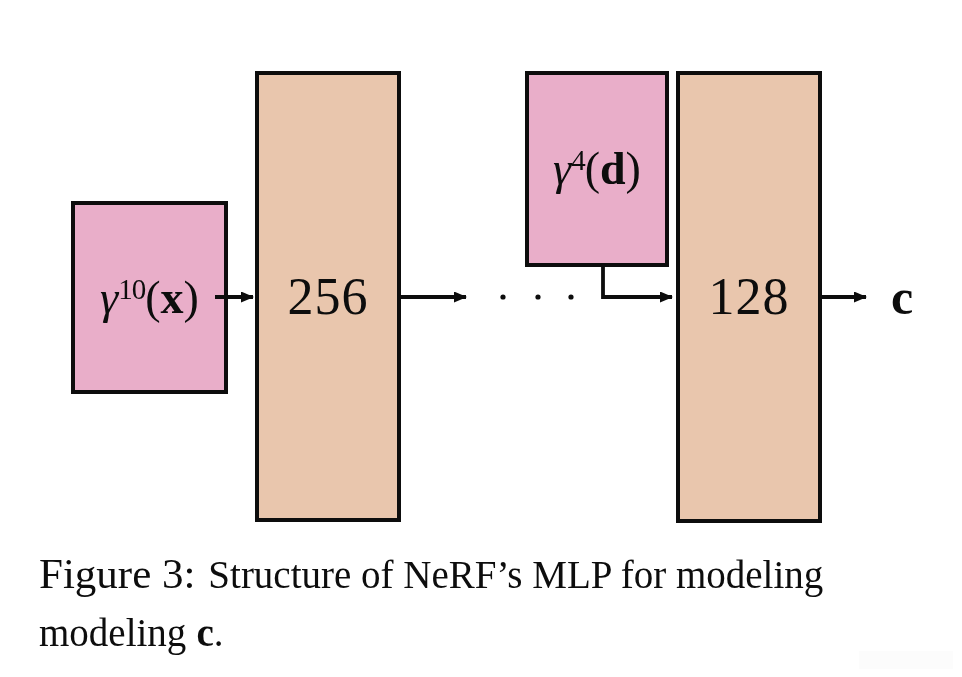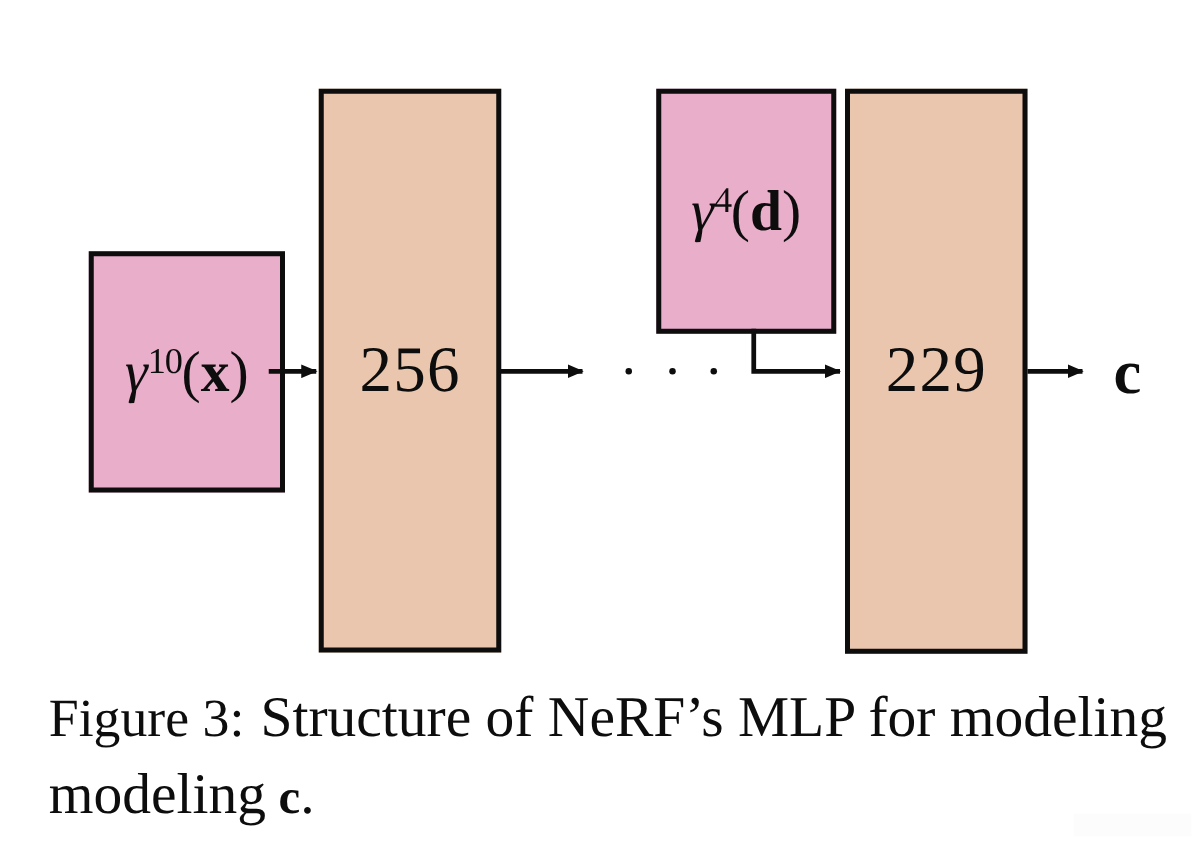--- a/index.html
+++ b/index.html
@@ -57,21 +57,21 @@
     display:flex;align-items:center;justify-content:center;
     font-size:50px;font-weight:700;line-height:1;
   }
   .caption{
     position:absolute;
     left:39px;top:549px;
     width:905px;
     line-height:50px;
   }
   .cap-prefix{font-size:43px;margin-right:0.30em;}
-  .cap-body{font-size:46px;}
+  .cap-body{font-size:39px;}
   .cap-bold{font-size:39px;font-weight:700;margin-left:0.26em;}
   .watermark{
     position:absolute;
     left:859px;top:651px;
     width:94px;height:18px;
     background:#fcfcfc;
   }
 </style>
 </head>
 <body>
@@ -84,21 +84,21 @@
 
   <div class="box tan" style="left:255px;top:71px;width:146px;height:451px;">
     <span class="layer-label">256</span>
   </div>
 
   <div class="box pink" style="left:525px;top:71px;width:144px;height:196px;">
     <span class="math"><span class="gamma">γ</span><sup>4</sup><span>(</span><b>d</b><span>)</span></span>
   </div>
 
   <div class="box tan" style="left:676px;top:71px;width:146px;height:452px;">
-    <span class="layer-label">229</span>
+    <span class="layer-label">128</span>
   </div>
 
   <svg class="wires" width="962" height="677" viewBox="0 0 962 677" aria-hidden="true">
     <defs>
       <marker id="arrowhead" viewBox="0 0 13 11" refX="12" refY="5.5" markerWidth="13" markerHeight="11" markerUnits="userSpaceOnUse" orient="auto">
         <path d="M0,0 L13,5.5 L0,11 Z"></path>
       </marker>
     </defs>
     <line class="wire" x1="215" y1="297" x2="253" y2="297" marker-end="url(#arrowhead)"></line>
     <line class="wire" x1="400" y1="297" x2="466" y2="297" marker-end="url(#arrowhead)"></line>

